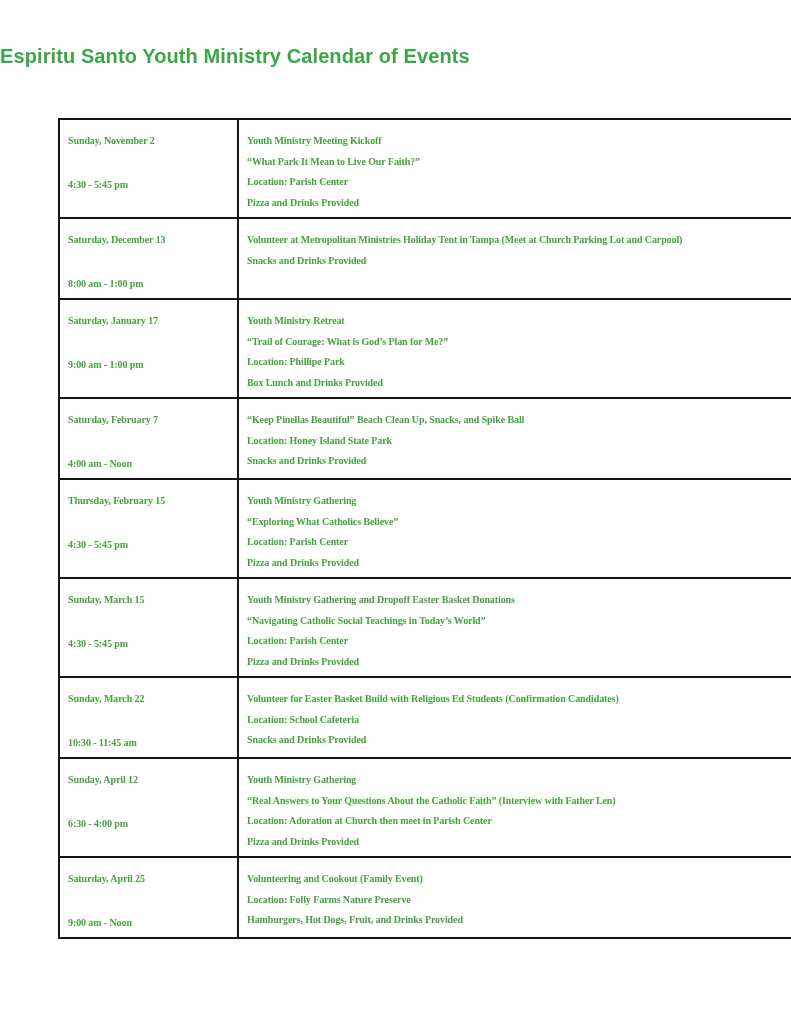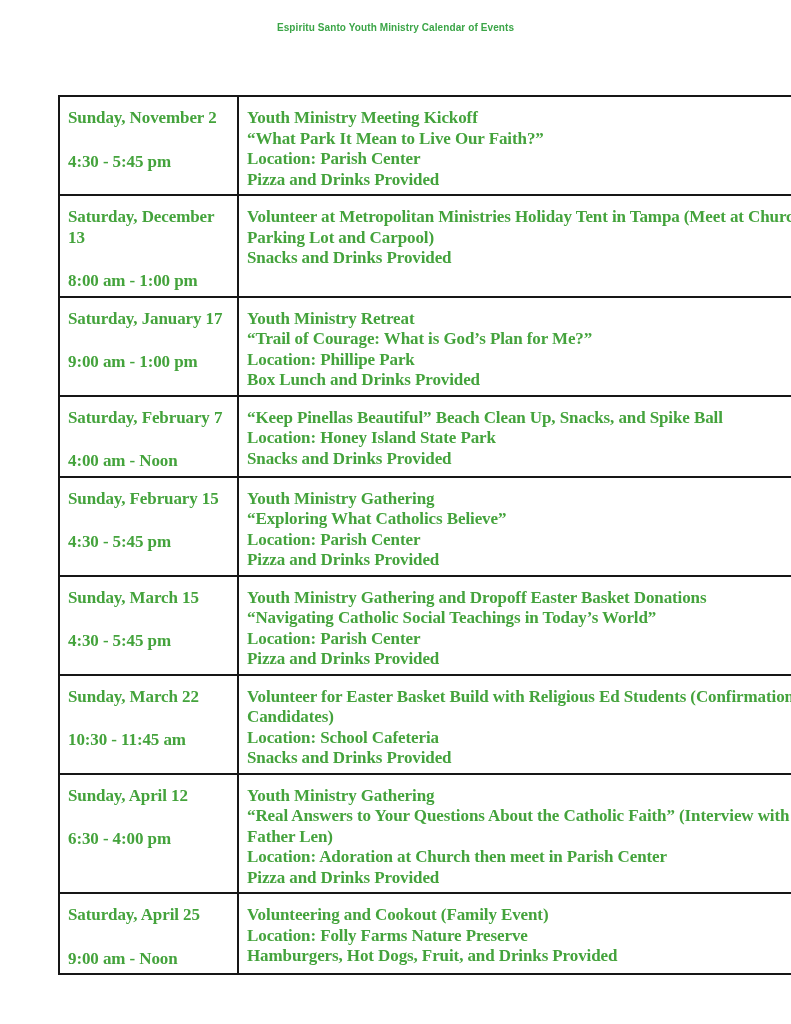--- a/index.html
+++ b/index.html
@@ -10,43 +10,42 @@
     font-family: "Liberation Serif", "DejaVu Serif", serif;
     overflow: hidden;
   }
   .page {
     position: relative;
     width: 791px;
     height: 1024px;
     background: var(--bg, #ffffff);
   }
   .title {
-    margin-top: 22px;
-    text-align: center;
+    margin-top: 45px;
     font-family: "Liberation Sans", "DejaVu Sans", sans-serif;
-    font-size: 10px;
+    font-size: 20px;
     font-weight: bold;
     color: var(--title-green, #3ba547);
     letter-spacing: 0.1px;
   }
   .events-table {
     position: absolute;
     left: 58px;
     top: 73px;
     width: 680px;
     border-collapse: collapse;
     table-layout: fixed;
   }
   .events-table td {
     border: 2px solid var(--border, #161616);
     vertical-align: top;
     padding: 11px 9px 4px 8px;
     color: var(--green, #44a33c);
     font-weight: bold;
-    font-size: 17px;
+    font-size: 10px;
     line-height: 20.5px;
     letter-spacing: -0.1px;
   }
   td.date-cell { width: 179px; }
   td.details-cell { width: 583px; }
   .time { margin-top: 23px; }
   .detail-line { min-height: 20.5px; }
 </style>
 </head>
 <body>
@@ -100,21 +99,21 @@
     </td>
     <td class="details-cell">
             <div class="detail-line">“Keep Pinellas Beautiful” Beach Clean Up, Snacks, and Spike Ball</div>
             <div class="detail-line">Location: Honey Island State Park</div>
             <div class="detail-line">Snacks and Drinks Provided</div>
           </td>
   </tr>
 
   <tr>
     <td class="date-cell">
-      <div class="date">Sunday, February 15</div>
+      <div class="date">Thursday, February 15</div>
       <div class="time">4:30 - 5:45 pm</div>
     </td>
     <td class="details-cell">
             <div class="detail-line">Youth Ministry Gathering</div>
             <div class="detail-line">“Exploring What Catholics Believe”</div>
             <div class="detail-line">Location: Parish Center</div>
             <div class="detail-line">Pizza and Drinks Provided</div>
           </td>
   </tr>
 

